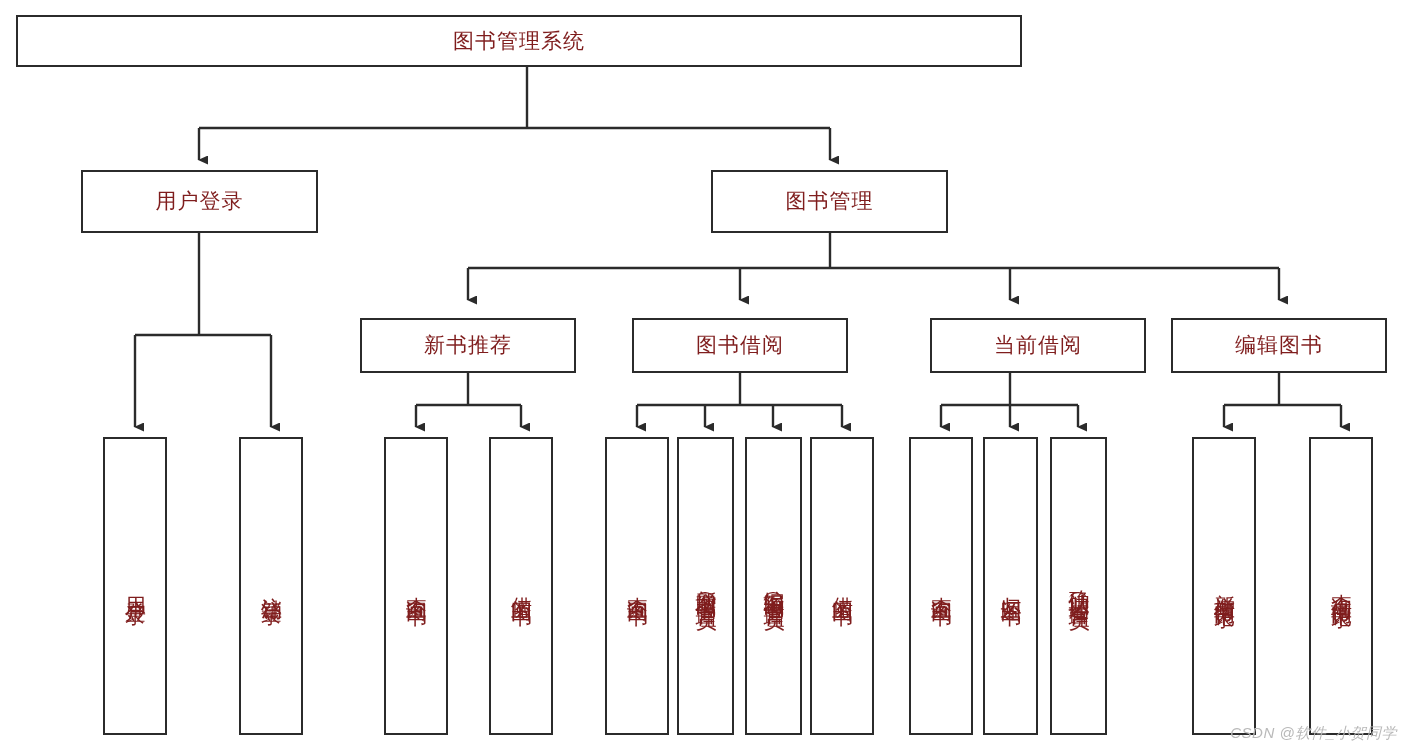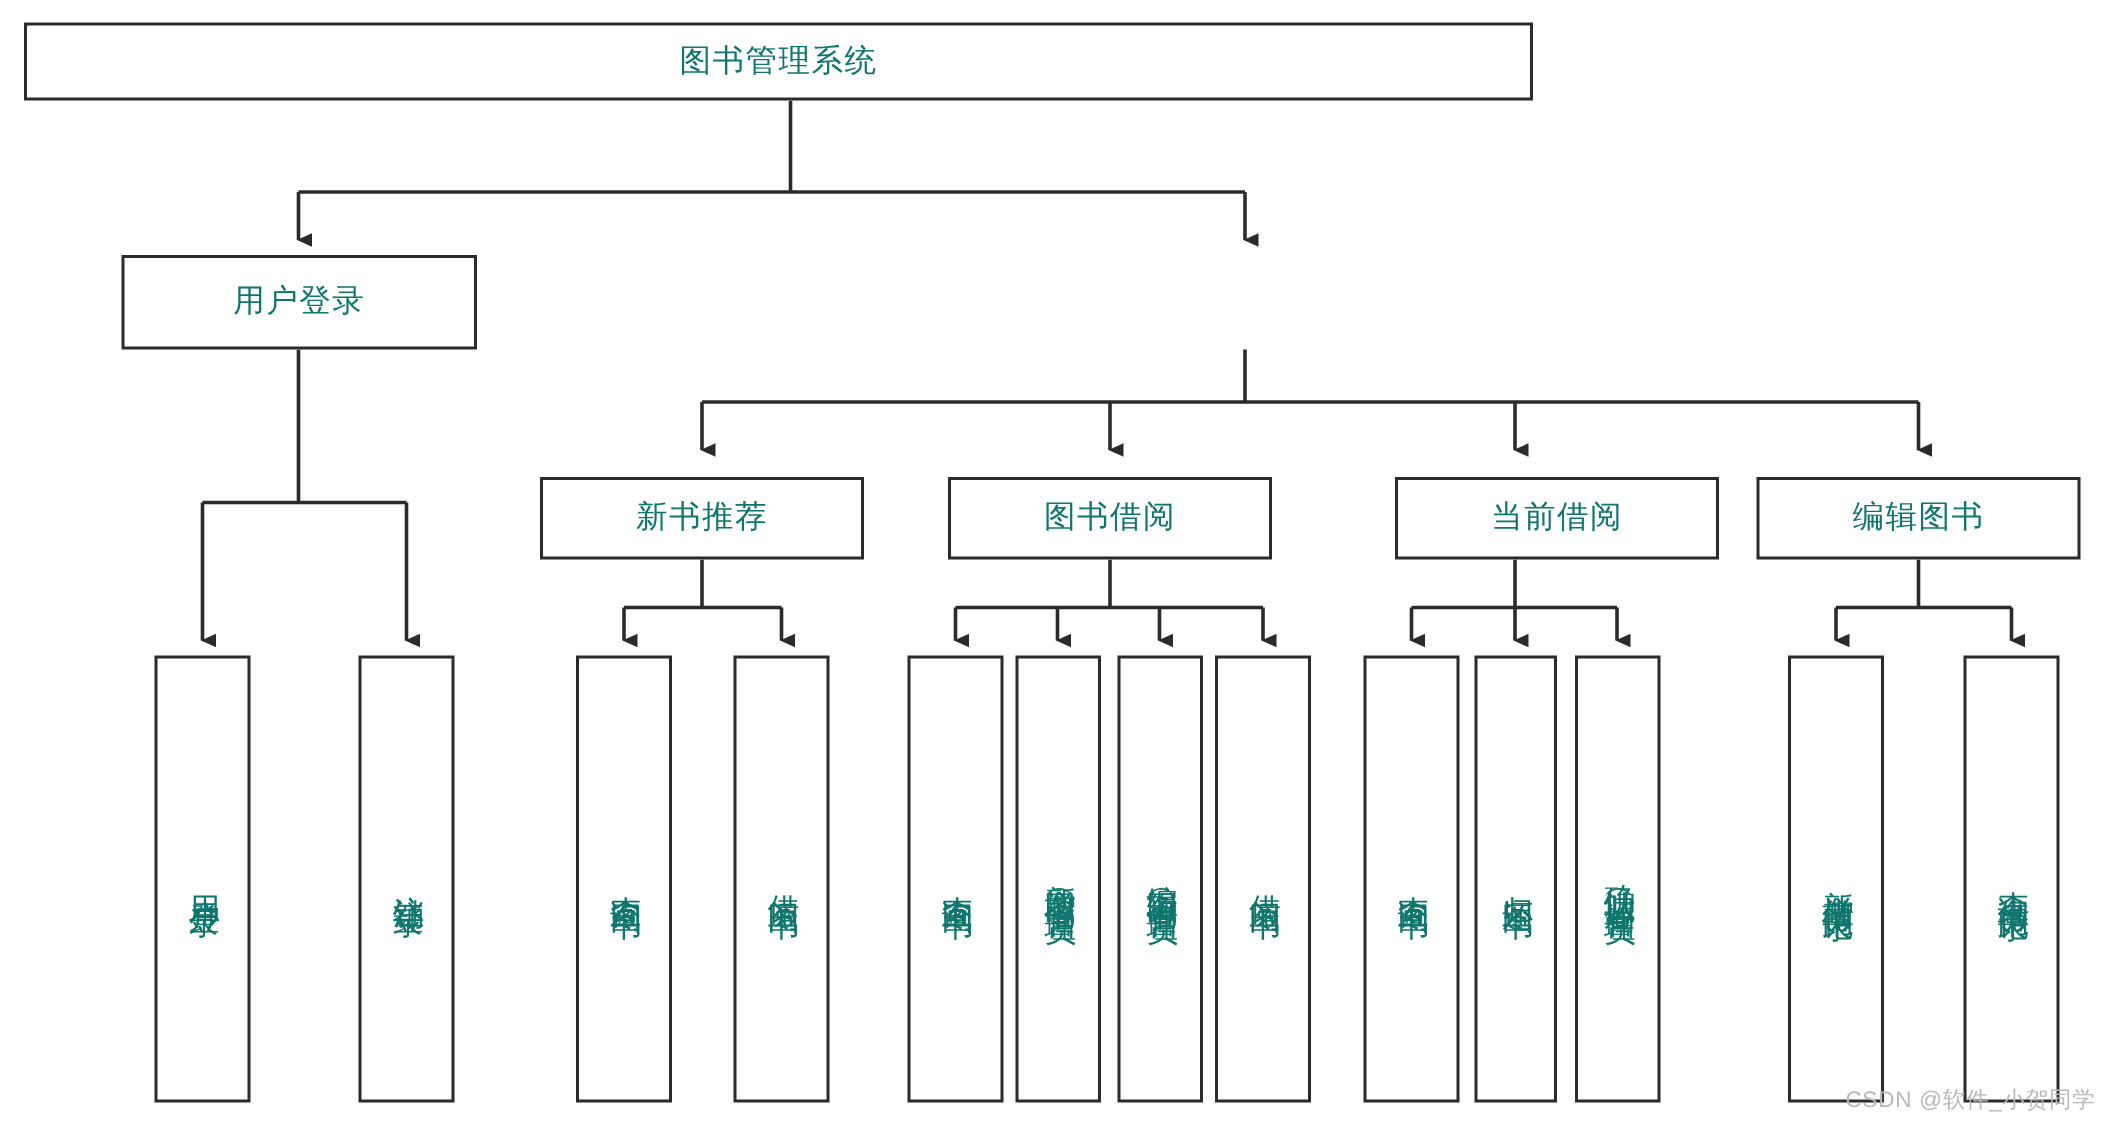--- a/index.html
+++ b/index.html
@@ -26,21 +26,21 @@
     pointer-events: none;
   }
   .node {
     position: absolute;
     box-sizing: border-box;
     border: 2px solid #2b2b2b;
     background: #ffffff;
     display: flex;
     align-items: center;
     justify-content: center;
-    color: #0f766e;
+    color: #7f1d1d;
   }
   .node .lbl {
     display: block;
     text-align: center;
     line-height: 1.18;
   }
   .h-node .lbl {
     font-size: 21px;
     letter-spacing: 1px;
   }
@@ -56,20 +56,21 @@
   }
   #watermark {
     position: absolute;
     right: 8px;
     bottom: 4px;
     font-size: 15px;
     color: #b9b9b9;
     letter-spacing: 0.5px;
     white-space: nowrap;
     pointer-events: none;
+    font-style: italic;
   }
 </style>
 </head>
 <body>
 
 <div id="canvas">
 
   <svg id="wires" viewBox="0 0 1405 747" width="1405" height="747" xmlns="http://www.w3.org/2000/svg">
     <defs>
       <marker id="arrowhead" markerWidth="9" markerHeight="10" refX="4.5" refY="9" orient="auto" markerUnits="userSpaceOnUse">
@@ -122,20 +123,23 @@
     </g>
   </svg>
 
   <div class="node h-node" style="left:16px; top:15px; width:1006px; height:52px;">
     <span class="lbl">图书管理系统</span>
   </div>
 
   <div class="node h-node" style="left:81px; top:170px; width:237px; height:63px;">
     <span class="lbl">用户登录</span>
   </div>
+  <div class="node h-node" style="left:711px; top:170px; width:237px; height:63px;">
+    <span class="lbl">图书管理</span>
+  </div>
 
   <div class="node h-node" style="left:632px; top:318px; width:216px; height:55px;">
     <span class="lbl">图书借阅</span>
   </div>
   <div class="node h-node" style="left:360px; top:318px; width:216px; height:55px;">
     <span class="lbl">新书推荐</span>
   </div>
   <div class="node h-node" style="left:902px; top:318px; width:216px; height:55px;margin-left:28px;">
     <span class="lbl">当前借阅</span>
   </div>

